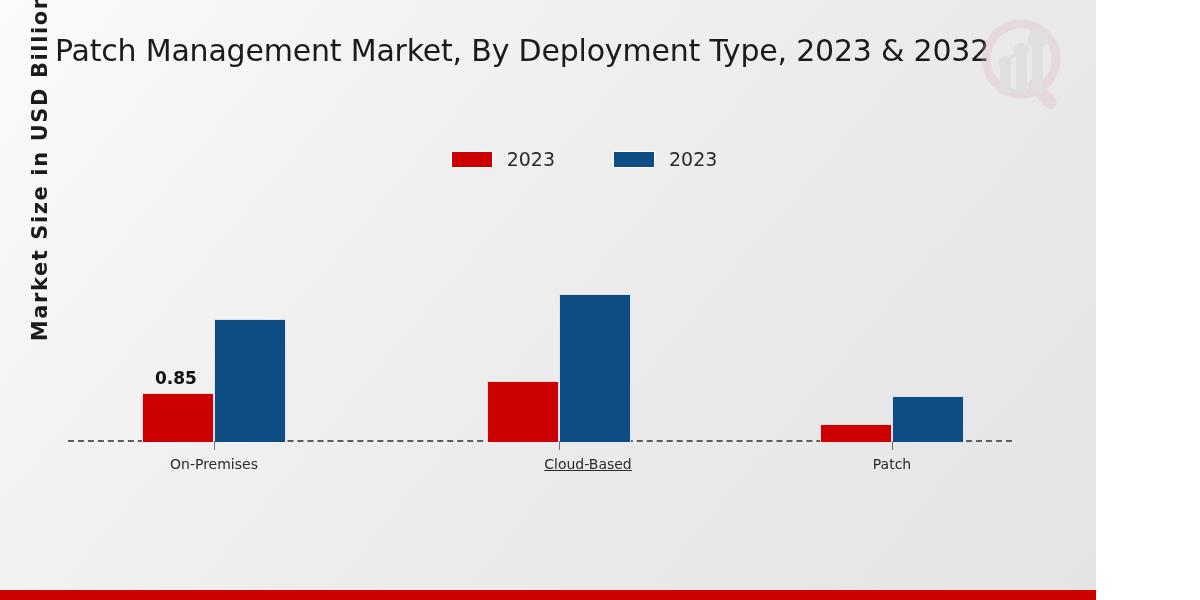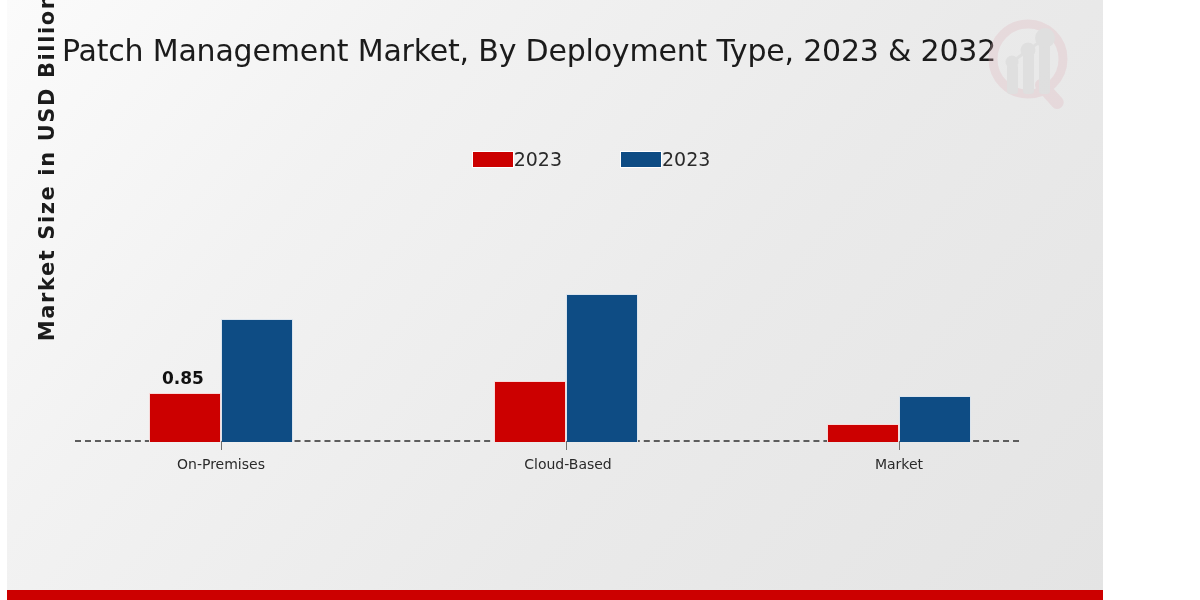--- a/index.html
+++ b/index.html
@@ -13,21 +13,20 @@
     overflow: hidden;
     font-family: "DejaVu Sans", sans-serif;
   }
 
   #canvas {
     position: relative;
     width: 1096px;
     height: 600px;
     background: linear-gradient(130deg, #fbfbfb 0%, #f2f2f2 28%, #eaeaea 62%, #e4e4e4 100%);
     overflow: hidden;
-    margin-left: 7px;
   }
 
   
   #chart-title {
     position: absolute;
     left: 55px;
     top: 33px;
     font-family: "DejaVu Sans", sans-serif;
     font-size: 30px;
     font-weight: 400;
@@ -55,20 +54,21 @@
     top: 148px;
     display: flex;
     justify-content: center;
     align-items: center;
     gap: 58px;
     padding-left: 72px;
   }
   .legend-item {
     display: flex;
     align-items: center;
+    gap: 14px;
   }
   .legend-swatch {
     width: 42px;
     height: 17px;
     border: 1px solid #ffffff;
     box-sizing: border-box;
   }
   .legend-label {
     font-family: "DejaVu Sans", sans-serif;
     font-size: 19px;
@@ -211,26 +211,26 @@
       <div class="bar blue" style="height:48.8%;"></div>
     </div>
     <div class="tick" style="left:146px;"></div>
     <div class="cat-label" style="left:146px;">On-Premises</div>
 
     <div class="bar-group" style="left:419px;">
       <div class="bar red" style="height:24.2%;"></div>
       <div class="bar blue" style="height:58.7%;"></div>
     </div>
     <div class="tick" style="left:491px;"></div>
-    <div class="cat-label" style="left:493px;">Cloud-Based</div>
+    <div class="cat-label" style="left:520px;text-decoration:underline;">Cloud-Based</div>
 
     <div class="bar-group" style="left:752px;">
       <div class="bar red" style="height:7.1%;"></div>
       <div class="bar blue" style="height:18.2%;"></div>
     </div>
     <div class="tick" style="left:824px;"></div>
-    <div class="cat-label" style="left:824px;">Market</div>
+    <div class="cat-label" style="left:824px;">Patch</div>
 
   </div>
 
   <div id="bottom-band"></div>
 
 </div>
 
 </body></html>

